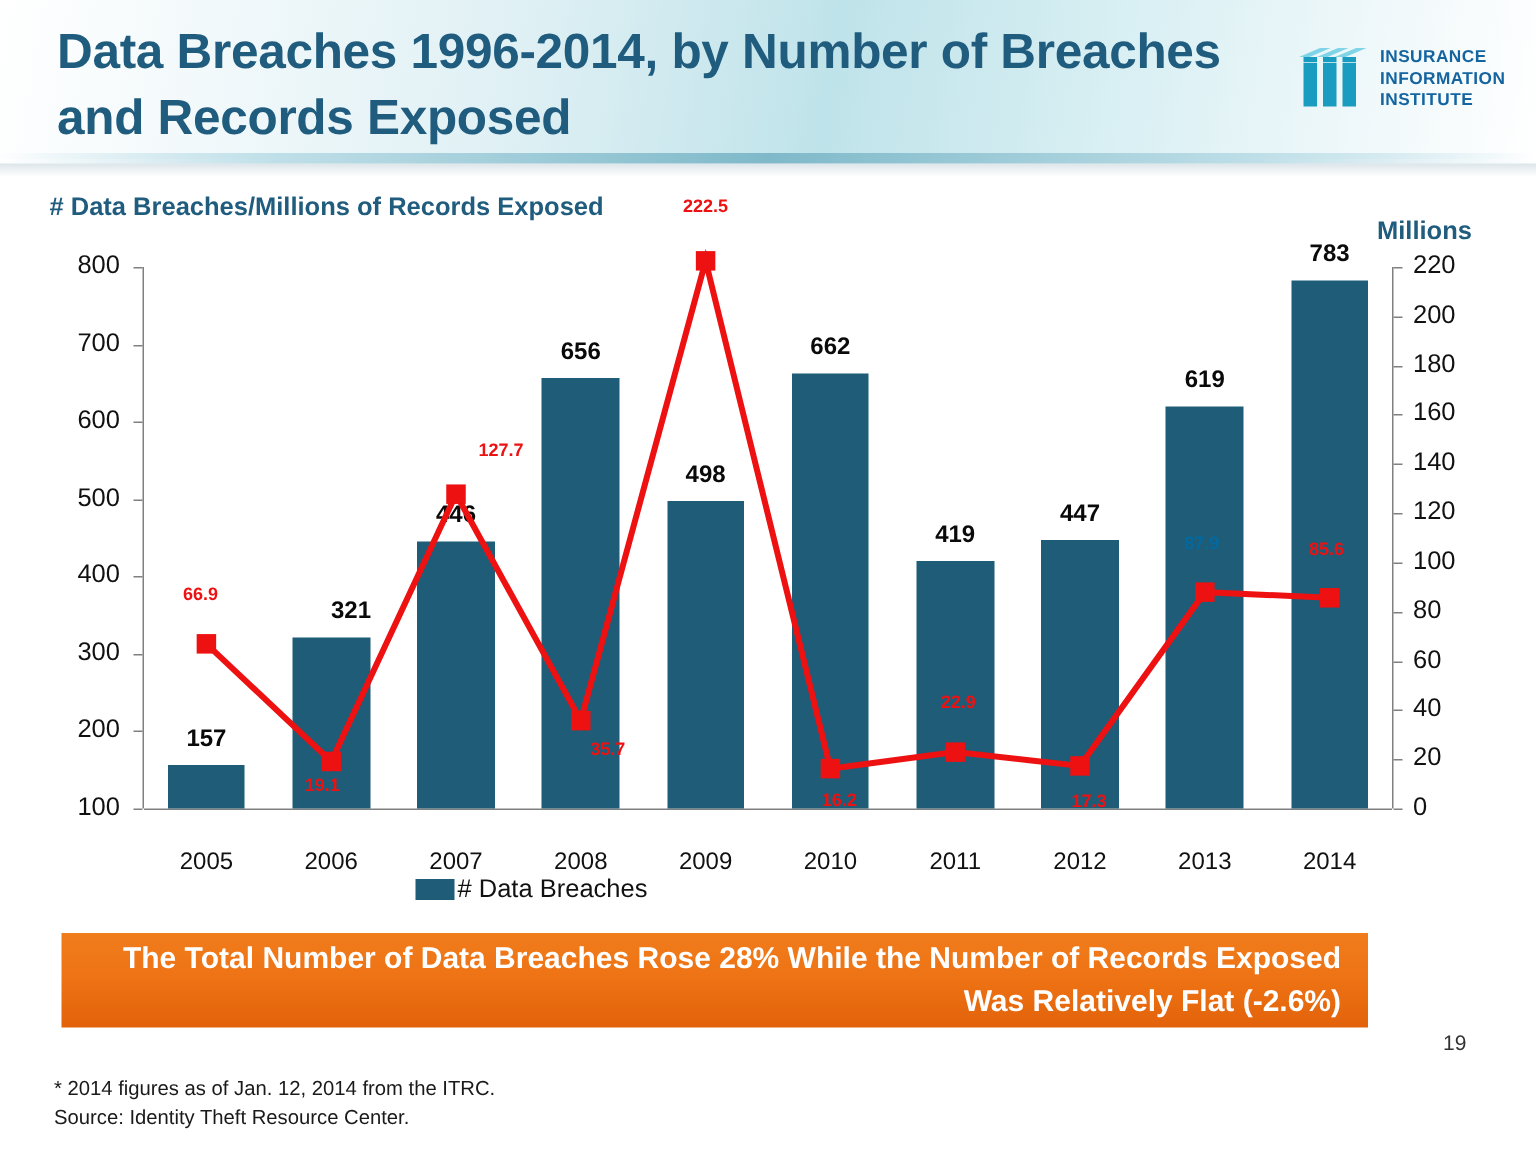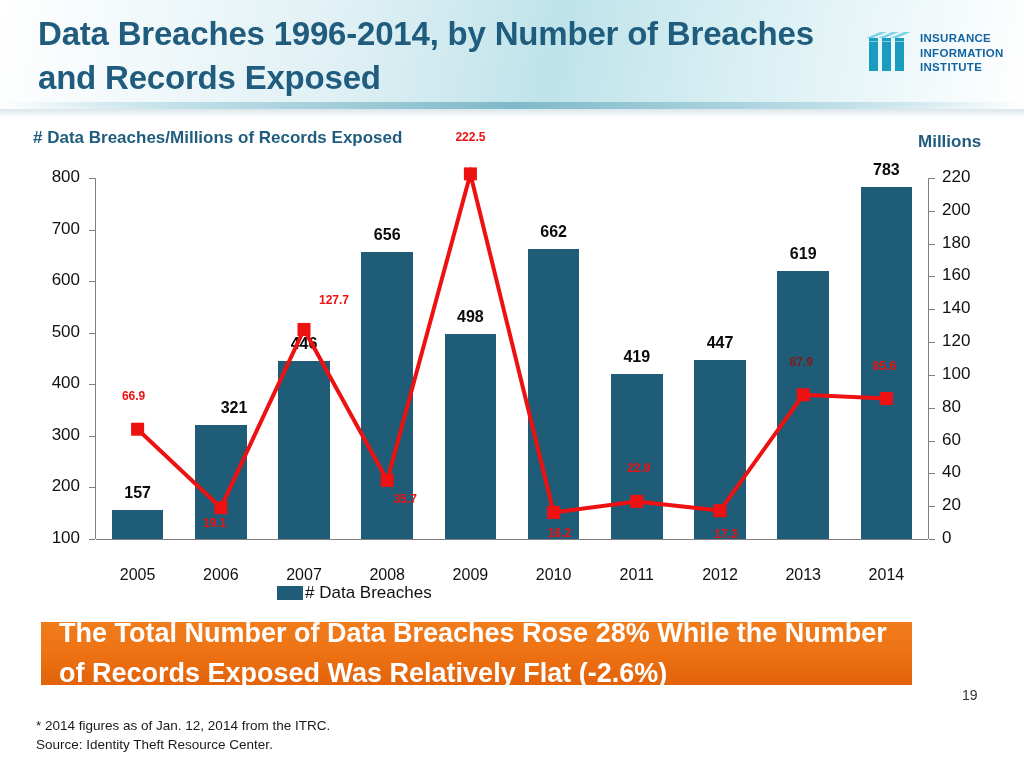--- a/index.html
+++ b/index.html
@@ -41,21 +41,21 @@
     font-size: 11.5px; font-weight: bold; line-height: 1.28;
     color: #1464a0; letter-spacing: .3px;
   }
 
   
   .axis-title-left {
     position: absolute; left: 33px; top: 128px;
     font-size: 17px; font-weight: bold; color: #1f5c7e;
   }
   .axis-title-right {
-    position: absolute; left: 918px; top: 132px;
+    position: absolute; left: 918px; top: 144px;
     font-size: 17px; font-weight: bold; color: #1f5c7e;
   }
 
   
   #chart { position: absolute; left: 0; top: 155px; width: 1024px; height: 420px; }
   .plot {
     position: absolute; left: 96px; top: 23px;
     width: 832px; height: 361px;
   }
   .axis-line { position: absolute; background: #808080; }
@@ -93,22 +93,22 @@
     content: ""; position: absolute; left: 0; top: 6px; width: 34px; height: 3px; background: #ee1111;
   }
   .legend-line::after {
     content: ""; position: absolute; left: 11px; top: 1px; width: 12px; height: 12px; background: #ee1111;
   }
 
   
   .banner {
     position: absolute; left: 41px; top: 622px; width: 871px; height: 63px;
     background: linear-gradient(180deg, #f07c1c 0%, #ee7314 48%, #e2620a 100%);
-    color: #ffffff; font-size: 27px; font-weight: bold; line-height: 1.45;
-    display: flex; align-items: center; justify-content: center; text-align: left;
+    color: #ffffff; font-size: 20px; font-weight: bold; line-height: 1.45;
+    display: flex; align-items: center; justify-content: center; text-align: right;
     padding: 0 18px;
   }
 
   
   .footnote {
     position: absolute; left: 36px; top: 716px;
     font-size: 13.5px; color: #1a1a1a; line-height: 1.42;
   }
   .page-number {
     position: absolute; left: 962px; top: 687px;
@@ -238,21 +238,21 @@
           <rect x="783.9000000000001" y="214.03818181818184" width="13" height="13" fill="#ee1111"></rect>
         </svg>
         <div class="line-label" style="left: -7.4px; top: 211.223px; width: 90px; color: rgb(238, 17, 17);">66.9</div>
         <div class="line-label" style="left: 73.8px; top: 337.659px; width: 90px; color: rgb(238, 17, 17);">19.1</div>
         <div class="line-label" style="left: 193px; top: 115.456px; width: 90px; color: rgb(238, 17, 17);">127.7</div>
         <div class="line-label" style="left: 264.2px; top: 314.42px; width: 90px; color: rgb(238, 17, 17);">35.7</div>
         <div class="line-label" style="left: 329.4px; top: -48.1023px; width: 90px; color: rgb(238, 17, 17);">222.5</div>
         <div class="line-label" style="left: 418.6px; top: 348.417px; width: 90px; color: rgb(238, 17, 17);">16.2</div>
         <div class="line-label" style="left: 497.8px; top: 283.423px; width: 90px; color: rgb(238, 17, 17);">22.9</div>
         <div class="line-label" style="left: 585px; top: 348.612px; width: 90px; color: rgb(238, 17, 17);">17.3</div>
-        <div class="line-label" style="left: 660.2px; top: 176.764px; width: 90px; color: #7f1d1d;">87.9</div>
+        <div class="line-label" style="left: 660.2px; top: 176.764px; width: 90px; color: #0369a1;">87.9</div>
         <div class="line-label" style="left: 743.4px; top: 180.538px; width: 90px; color: rgb(238, 17, 17);">85.6</div>
       </div>
   </div>
 
   <div class="legend">
     <div class="legend-item" style="left:277px; top:0;">
       <span class="legend-swatch"></span>
       <span># Data Breaches</span>
     </div>
   </div>

